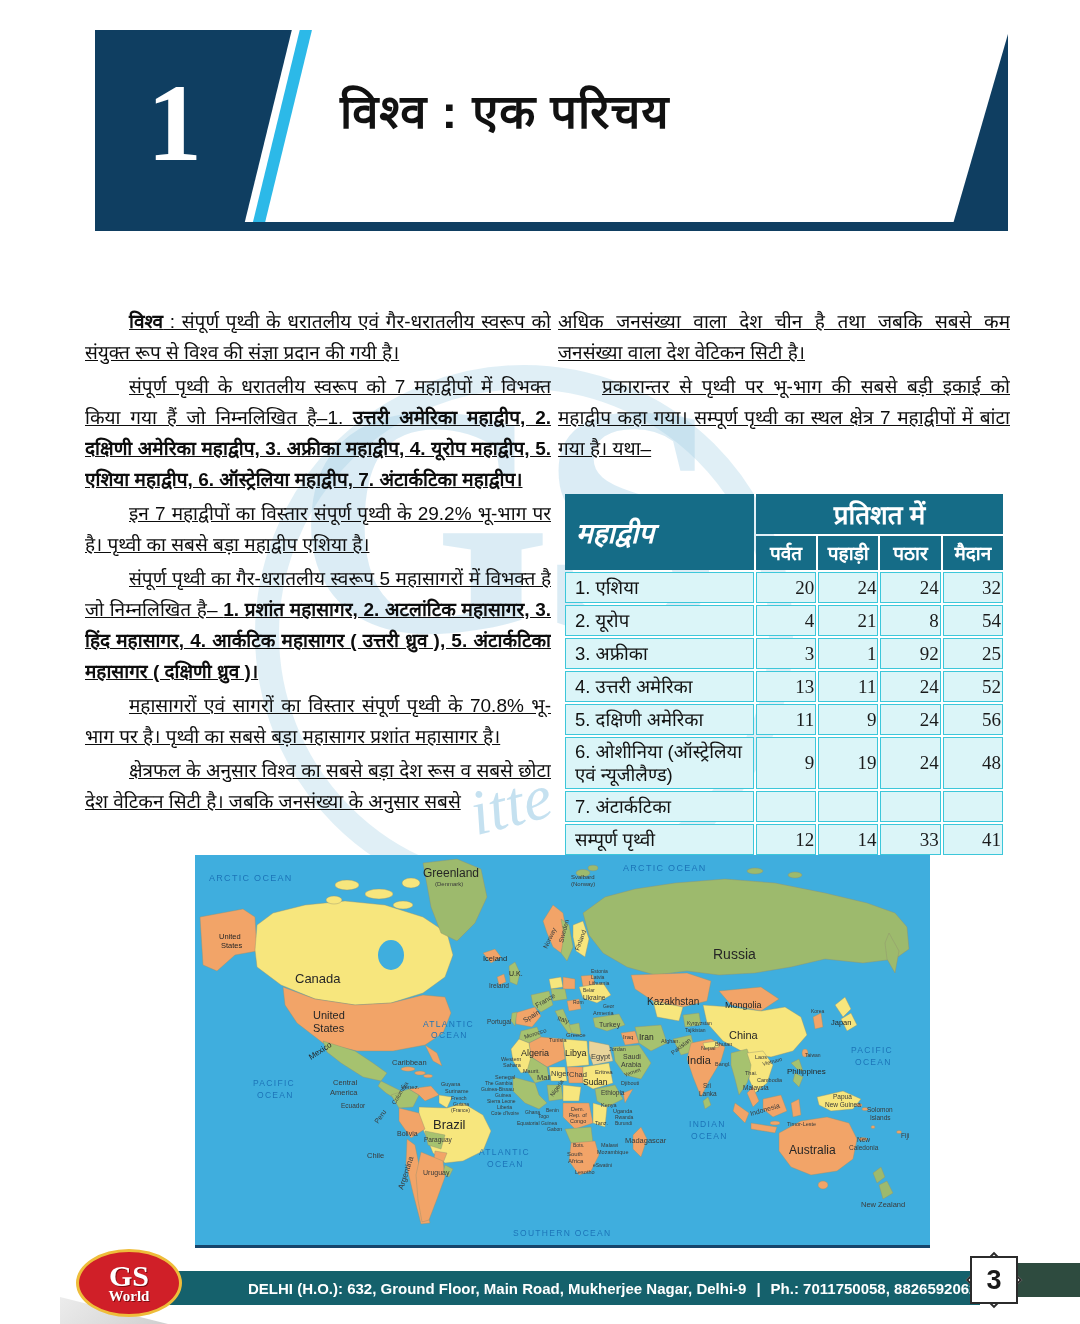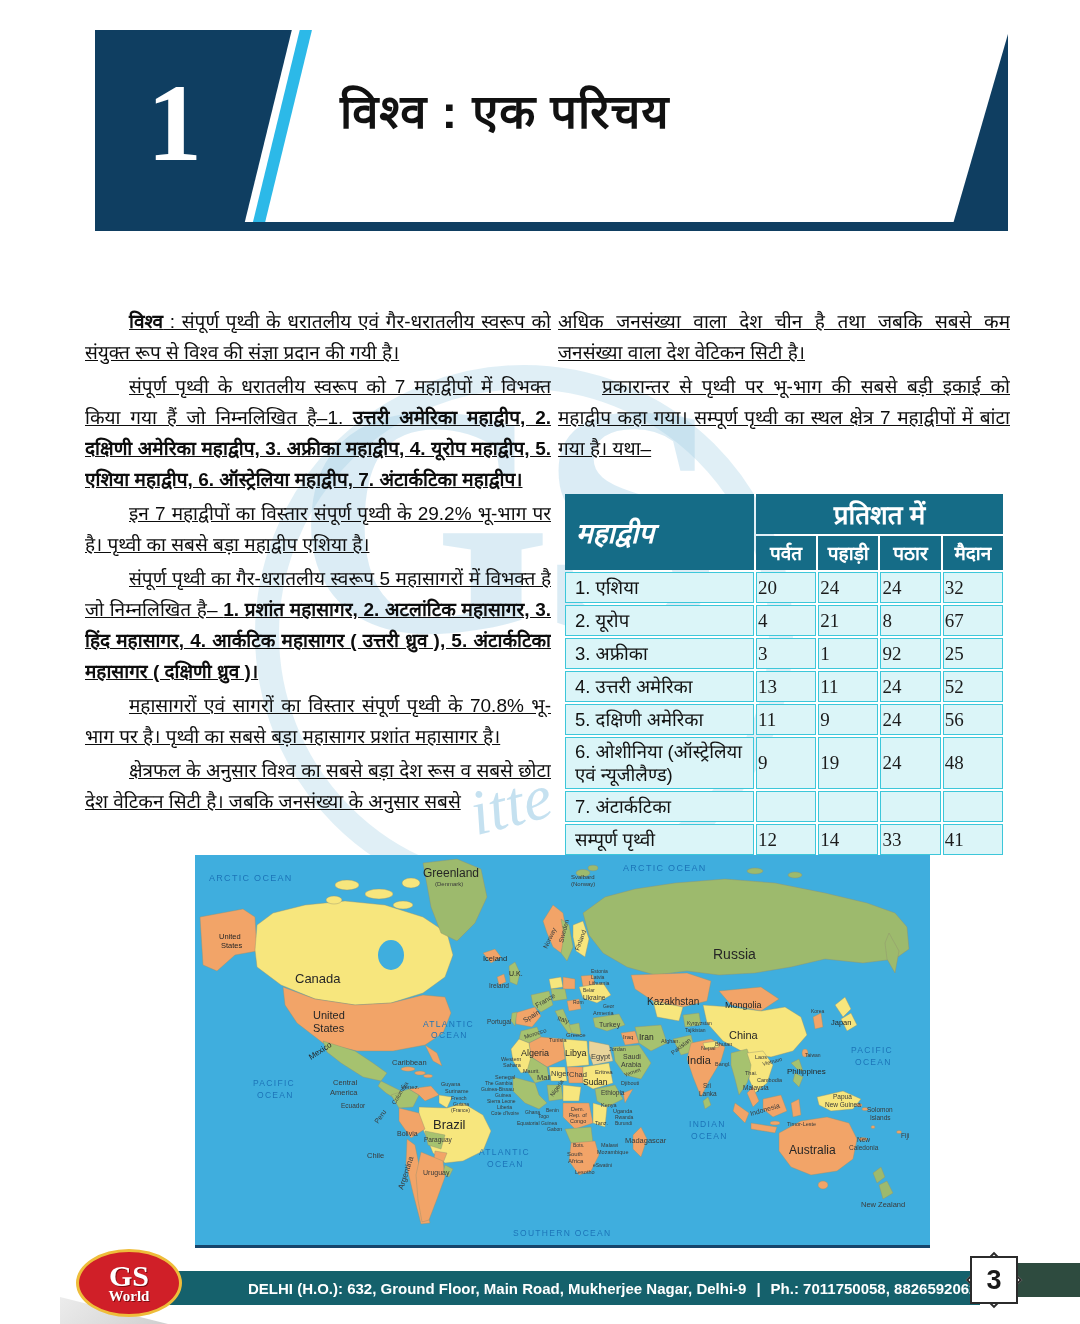--- a/index.html
+++ b/index.html
@@ -39,21 +39,21 @@
 
   
   .tbl-wrap{position:absolute;z-index:1;left:563px;top:492px;width:442px;}
   table.cont{border-collapse:separate;border-spacing:2.5px;width:442px;table-layout:fixed;}
   table.cont th{background:#156c87;color:#fff;font-weight:700;border:1.5px solid #156c87;}
   th.corner{font-size:28px;text-align:left;padding-left:10px;vertical-align:middle;font-style:italic;}
   th.group{font-size:26px;height:34px;}
   th.sub{font-size:19px;height:30px;}
   table.cont td{background:#dbf5f8;border:1.5px solid #3cc7da;}
   td.lbl{font-size:18.5px;color:#111;padding:2px 4px 2px 9px;height:25px;line-height:23px;}
-  td.num{font-family:"Liberation Serif",serif;font-size:19px;color:#1b1b1b;text-align:left;}
+  td.num{font-family:"Liberation Serif",serif;font-size:19px;color:#1b1b1b;text-align:right;}
 
   
   .map{position:absolute;z-index:2;left:195px;top:855px;width:735px;height:390px;
        border-bottom:3px solid #16456b;}
   .ml{font-family:"Liberation Sans",sans-serif;}
   .ml.o{fill:#1c74b8;letter-spacing:1.3px;font-weight:500;}
   .ml.c{fill:#262626;}
   .ml.s{fill:#3a3a3a;}
   .yl{fill:#f7e67d;} .or{fill:#f2a468;} .gr{fill:#a6c26f;} .ol{fill:#9dba6d;} .tn{fill:#e9d49b;}
 
@@ -144,21 +144,21 @@
             <td class="num">20</td>
             <td class="num">24</td>
             <td class="num">24</td>
             <td class="num">32</td>
           </tr>
           <tr>
             <td class="lbl">2.  यूरोप</td>
             <td class="num">4</td>
             <td class="num">21</td>
             <td class="num">8</td>
-            <td class="num">67</td>
+            <td class="num">54</td>
           </tr>
           <tr>
             <td class="lbl">3.  अफ्रीका</td>
             <td class="num">3</td>
             <td class="num">1</td>
             <td class="num">92</td>
             <td class="num">25</td>
           </tr>
           <tr>
             <td class="lbl">4.  उत्तरी  अमेरिका</td>

